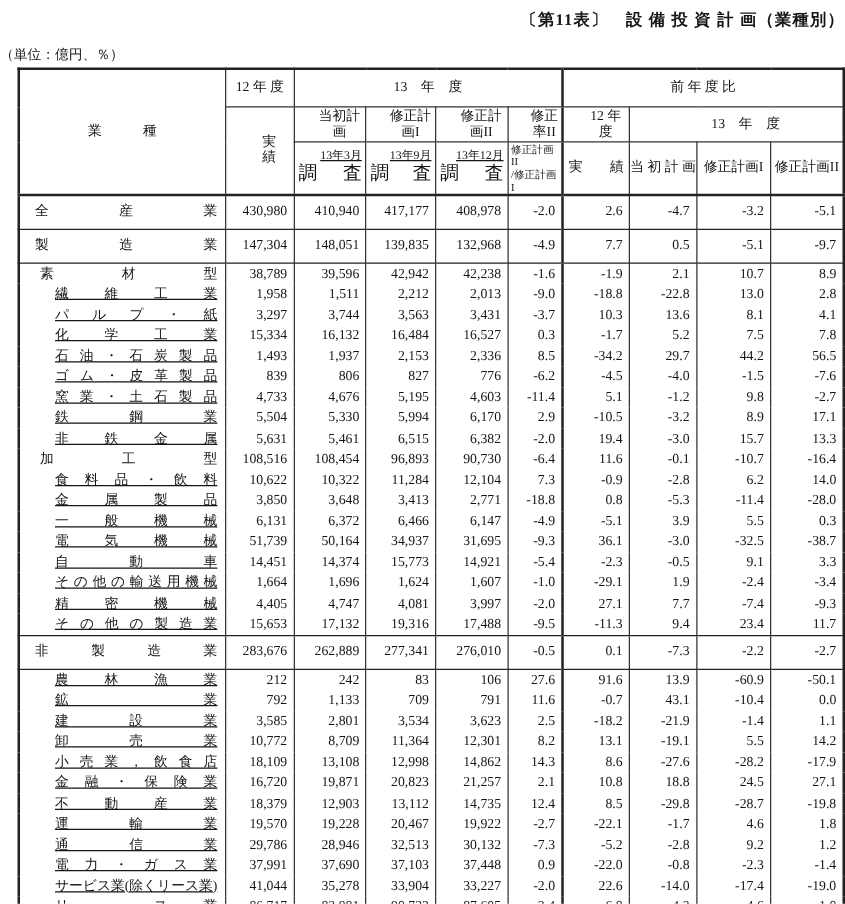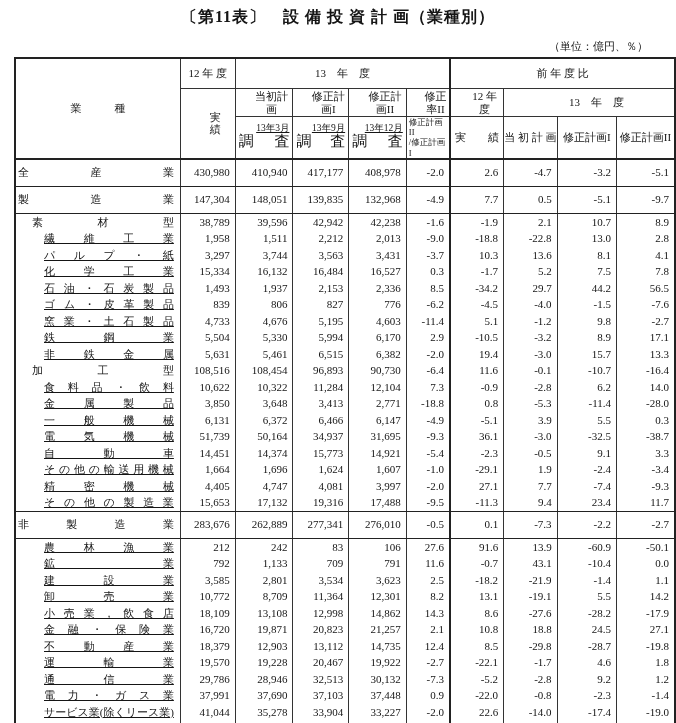--- a/index.html
+++ b/index.html
@@ -1,38 +1,38 @@
 <!DOCTYPE html>
 <html><head>
 <meta charset="utf-8">
 <style>
   html,body{margin:0;padding:0;background:#ffffff;width:676px;height:723px;overflow:hidden;}
   body{font-family:"Liberation Serif","DejaVu Serif",serif;color:#151515;}
   .doc{padding-top:7px;}
-  .title{text-align:center;font-size:16px;font-weight:bold;letter-spacing:1px;}
-  .unit{text-align:right;font-size:11px;padding-right:28px;margin-top:11px;margin-bottom:3px;}
+  .title{text-align:right;font-size:13px;font-weight:bold;letter-spacing:1px;}
+  .unit{text-align:left;font-size:11px;padding-right:28px;margin-top:11px;margin-bottom:3px;}
   table{border-collapse:collapse;table-layout:fixed;margin-left:14px;border:2px solid #222;}
   col.c-label{width:152px;} col.c0{width:55px;} col.c1{width:58px;} col.c2{width:56px;}
   col.c3{width:58px;} col.c4{width:44px;} col.c5{width:54px;} col.c6{width:54px;}
   col.c7{width:60px;} col.c8{width:59px;}
   th,td{border:1px solid #333;padding:0;font-weight:normal;font-size:11px;line-height:1.15;}
   thead th{text-align:center;vertical-align:middle;}
   thead tr.h1 th{height:29px;}
   thead tr.h2 th{height:27px;padding-left:15px;}
   thead tr.h3 th{height:30px;}
   thead{border-bottom:2px solid #222;}
   .thick-left{border-left:2px solid #222;}
   .survey .l1{text-align:right;padding:0 3px;font-size:9.5px;text-decoration:underline;}
   .survey .l2{text-align:justify;text-align-last:justify;padding:0 3px;font-size:15px;font-family:Liberation Mono, monospace;}
   .ratio-sub{font-size:8.5px;text-align:left;padding:0 2px;line-height:1.2;}
   td.num{text-align:right;padding-right:5px;white-space:nowrap;}
   td.label{text-align:justify;text-align-last:justify;padding-right:6px;white-space:nowrap;overflow:hidden;}
   tr.lvl0 td{height:26px;}
   tr.lvl1 td,tr.lvl2 td{height:16.5px;}
-  tr.lvl0 td.label{padding-left:2px;margin-left:19px;}
+  tr.lvl0 td.label{padding-left:12px;margin-left:19px;}
   tr.lvl1 td.label{padding-left:16px;}
   tr.lvl2 td.label{padding-left:28px;text-decoration:underline;}
   tr.rule-below td{border-bottom:1.5px solid #222;}
   tbody td{border-top:none;border-bottom:none;}
   tr.rule-below + tr td{border-top:1.5px solid #222;}
 </style>
 </head>
 <body>
 
 <div class="doc">

